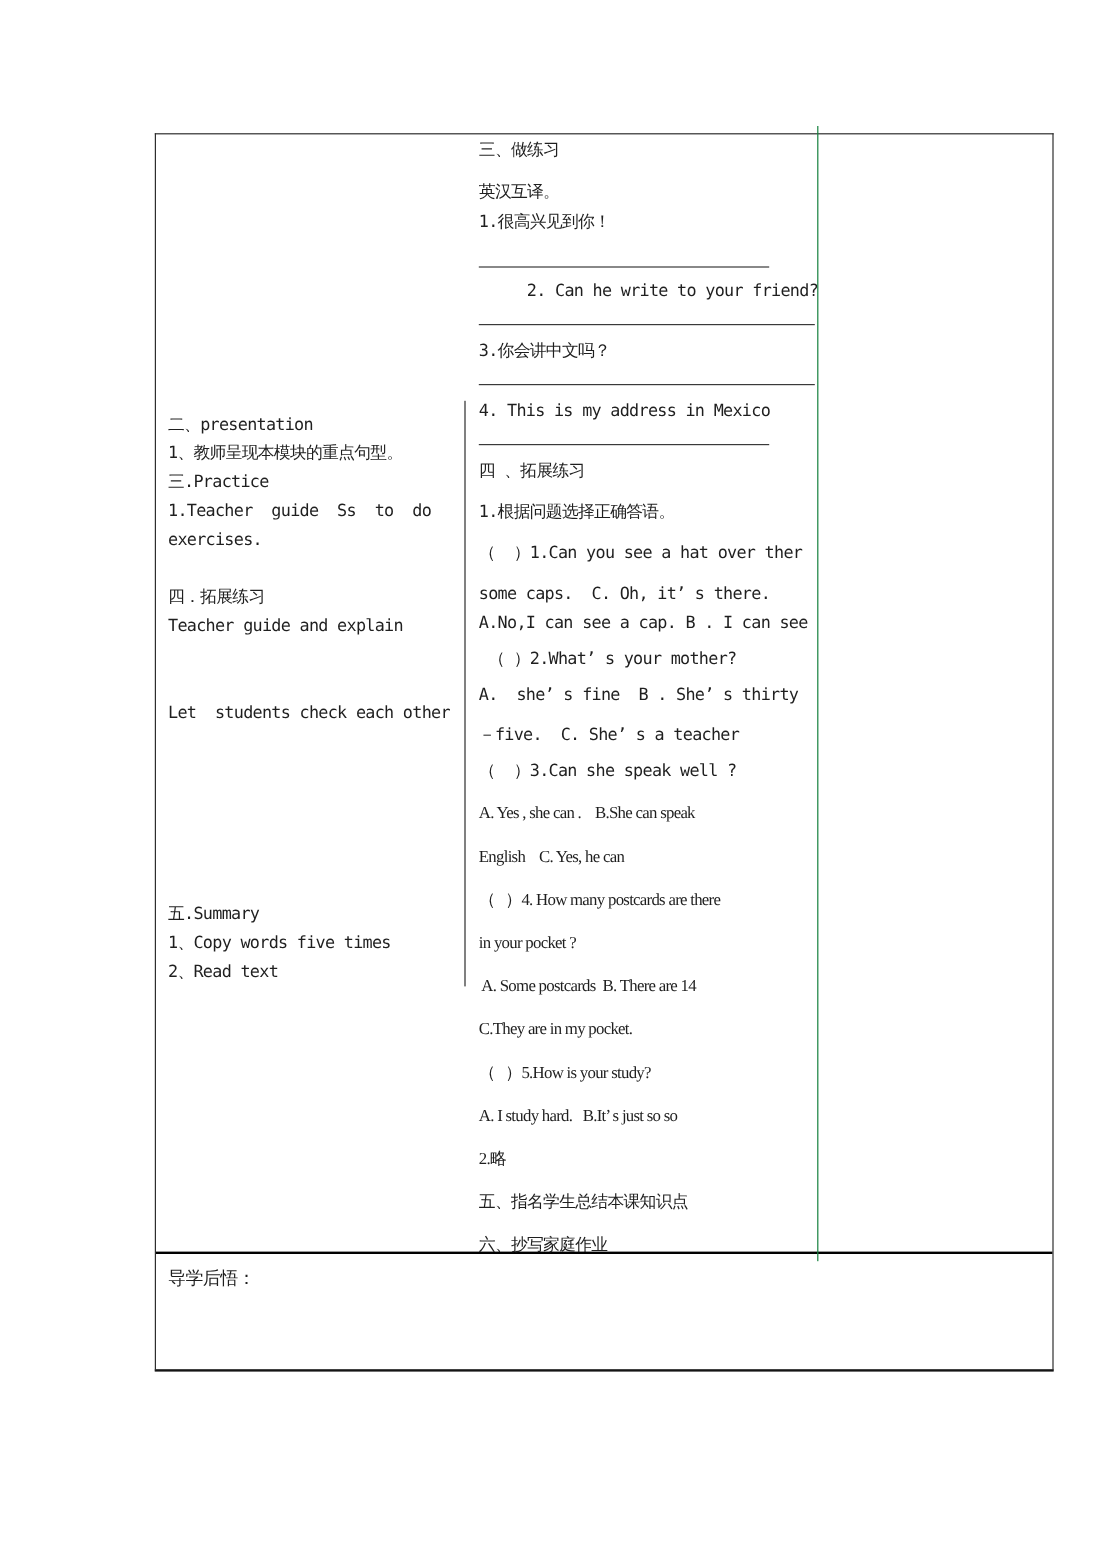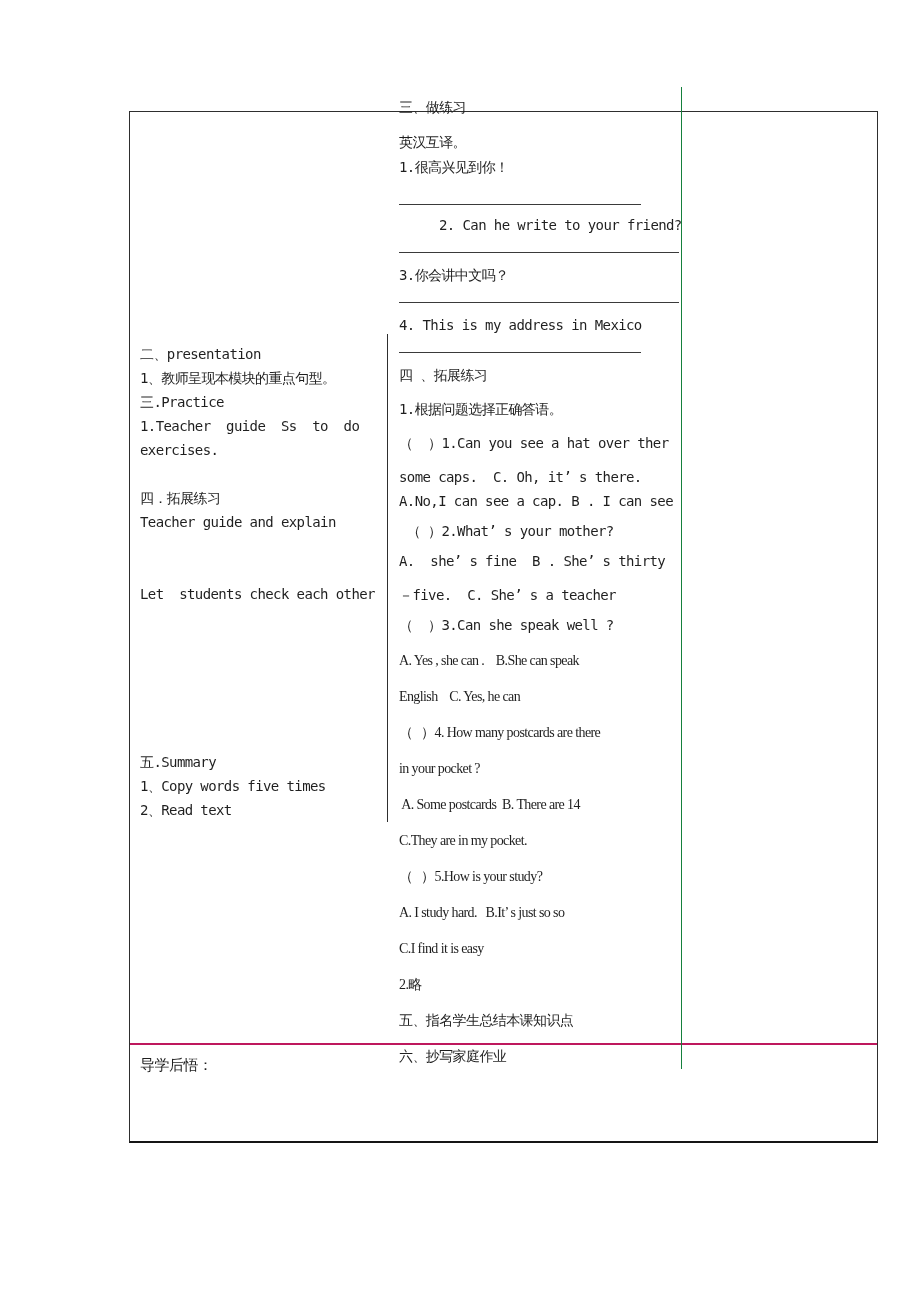--- a/index.html
+++ b/index.html
@@ -26,21 +26,21 @@
     padding: 8px 4px 0 10px;
   }
   .col-mid {
     width: 294px;
     border-right: 1px solid #15803d;
     padding: 8px 0 0 11px;
   }
   .col-right { flex: 1; }
   .footer-row {
     height: 98px;
-    border-top: 2px solid #be185d;
+    border-top: 2px solid #000000;
     padding: 10px 8px 0 10px;
   }
   .line {
     min-height: 24px;
     line-height: 24px;
     font-size: 14px;
     letter-spacing: -0.6px;
     white-space: pre;
   }
   .ul {
@@ -104,21 +104,20 @@
         <div class="line g2">－five.  C. She’ s a teacher</div>
         <div class="line g6">（  ）3.Can she speak well ?</div>
         <div class="line g12">A. Yes , she can .    B.She can speak</div>
         <div class="line g12">English    C. Yes, he can</div>
         <div class="line g12">（   ）4. How many postcards are there</div>
         <div class="line g12">in your pocket ?</div>
         <div class="line g12"> A. Some postcards  B. There are 14</div>
         <div class="line g12">C.They are in my pocket.</div>
         <div class="line g12">（   ）5.How is your study?</div>
         <div class="line g12">A. I study hard.   B.It’ s just so so</div>
-        <div class="line g12">C.I find it is easy</div>
         <div class="line g12">2.略</div>
         <div class="line g12">五、指名学生总结本课知识点</div>
         <div class="line g12">六、抄写家庭作业</div>
       </div>
     <div class="cell col-right"></div>
   </div>
   <div class="cell footer-row">
     <div class="line footer-label">导学后悟：</div>
   </div>
 </div>

